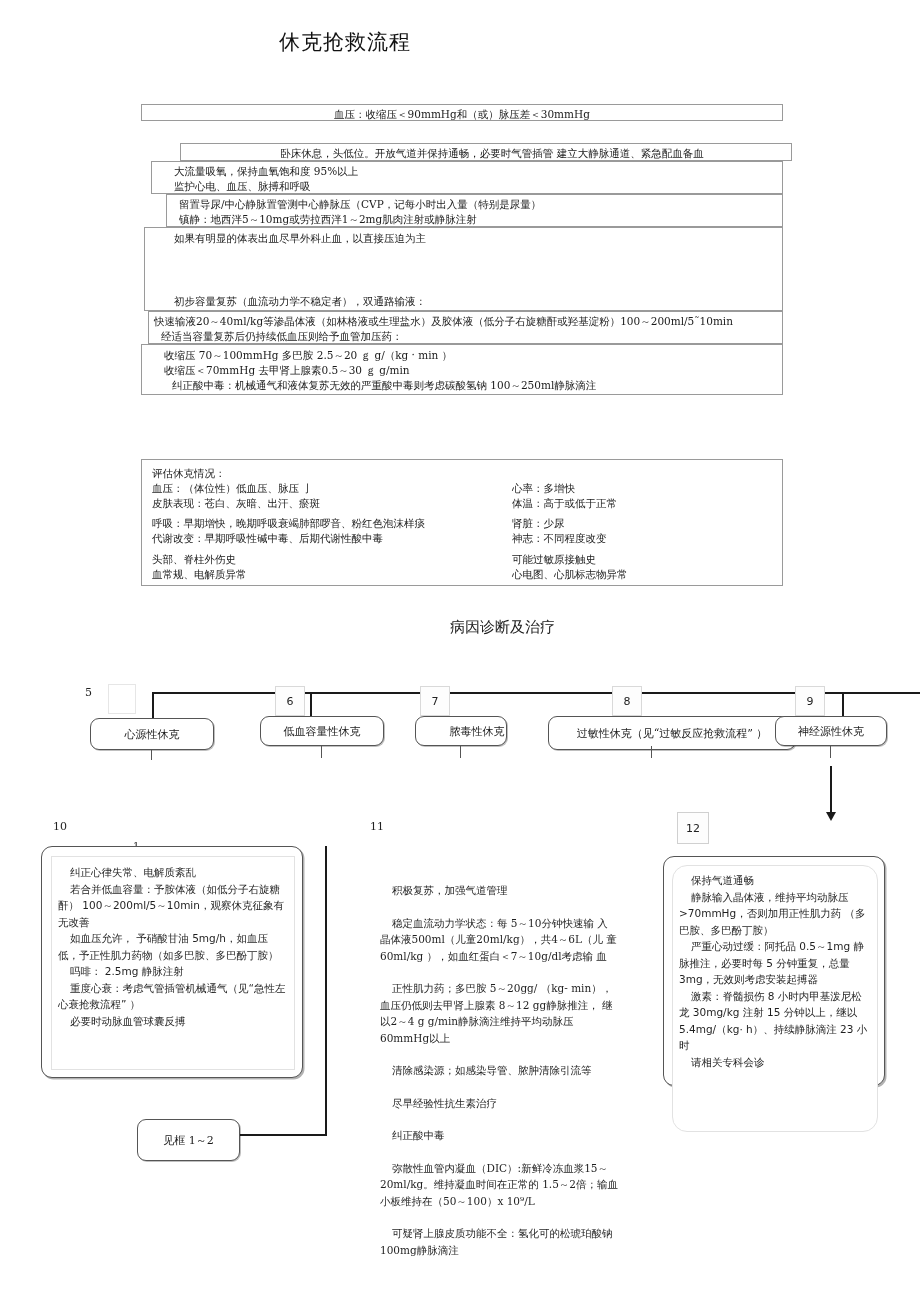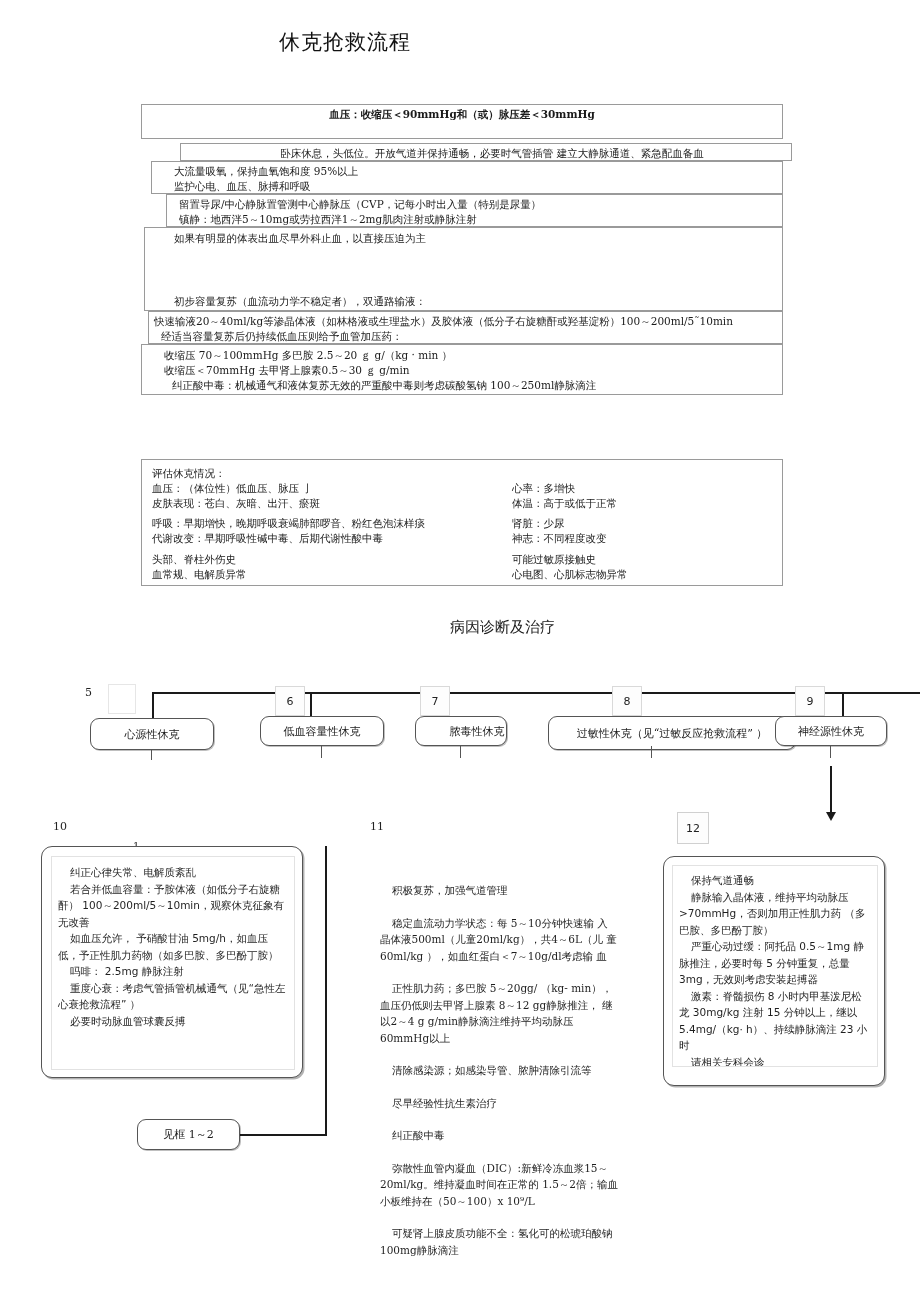--- a/index.html
+++ b/index.html
@@ -110,21 +110,21 @@
   .plaincol p{margin:16px;}
   .plaincol p.ind{text-indent:12px;}
 </style>
 </head>
 <body>
 
 <div class="page">
 
   <div class="title">休克抢救流程</div>
 
-  <div class="tbox" style="left:141px;top:104px;width:642px;height:35px;font-weight:bold;">
+  <div class="tbox" style="left:141px;top:104px;width:642px;height:17px;">
     <div class="tline center" style="padding-top:2px;">血压：收缩压＜90mmHg和（或）脉压差＜30mmHg</div>
   </div>
 
   <div class="tbox" style="left:180px;top:143px;width:612px;height:18px;text-align:center;">
     <div class="tline indent1" style="padding-top:2px;">卧床休息，头低位。开放气道并保持通畅，必要时气管插管  建立大静脉通道、紧急配血备血</div>
   </div>
 
   <div class="tbox" style="left:151px;top:161px;width:632px;height:33px;">
     <div class="tline indent2" style="padding-top:2px;">大流量吸氧，保持血氧饱和度 95%以上</div>
     <div class="tline indent2">监护心电、血压、脉搏和呼吸</div>
@@ -269,32 +269,32 @@
     <p class="ind">清除感染源；如感染导管、脓肿清除引流等</p>
     <p class="ind">尽早经验性抗生素治疗</p>
     <p class="ind">纠正酸中毒</p>
     <p class="ind">弥散性血管内凝血（DIC）:新鲜冷冻血浆15～20ml/kg。维持凝血时间在正常的     1.5～2倍；输血小板维持在（50～100）x 10⁹/L</p>
     <p class="ind">可疑肾上腺皮质功能不全：氢化可的松琥珀酸钠100mg静脉滴注</p>
   </div>
 
   <div class="numbox" style="left:677px;top:812px;width:32px;height:32px;border-color:#d0d0d0;">12</div>
 
   <div class="panel" style="left:663px;top:856px;width:222px;height:230px;">
-    <div class="panel-inner" style="left:8px;top:8px;width:206px;height:202px;">
+    <div class="panel-inner" style="left:8px;top:8px;width:206px;height:267px;border-radius:15px;">
       <div class="ptext" style="padding:6px 6px 0 6px;">
         <p class="ind">保持气道通畅</p>
         <p class="ind">静脉输入晶体液，维持平均动脉压&gt;70mmHg，否则加用正性肌力药 （多巴胺、多巴酚丁胺）</p>
         <p class="ind">严重心动过缓：阿托品  0.5～1mg 静脉推注，必要时每  5 分钟重复，总量3mg，无效则考虑安装起搏器</p>
         <p class="ind">激素：脊髓损伤 8 小时内甲基泼尼松龙 30mg/kg 注射 15 分钟以上，继以5.4mg/（kg· h）、持续静脉滴注 23 小时</p>
         <p class="ind">请相关专科会诊</p>
       </div>
     </div>
   </div>
 
   <div class="vline" style="left:325px;top:846px;height:290px;"></div>
   <div class="hline" style="left:205px;top:1134px;width:122px;"></div>
   <div class="arrow-l" style="left:198px;top:1129px;"></div>
 
-  <div class="rbox" style="left:137px;top:1119px;width:103px;height:31px;">
+  <div class="rbox" style="left:137px;top:1119px;width:103px;height:42px;">
     <span>见框 1～2</span>
   </div>
 
 </div>
 
 </body></html>

